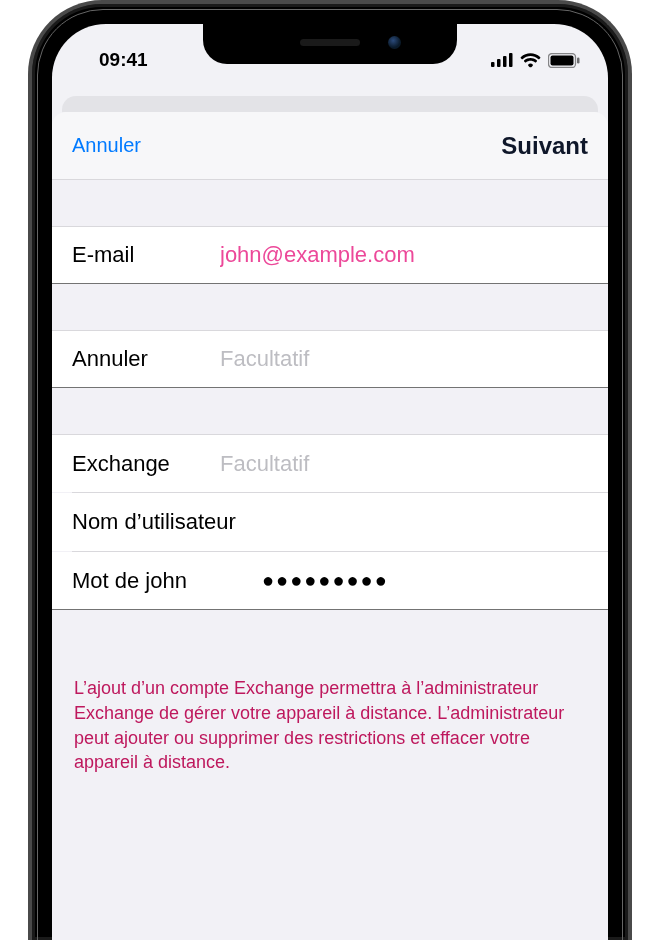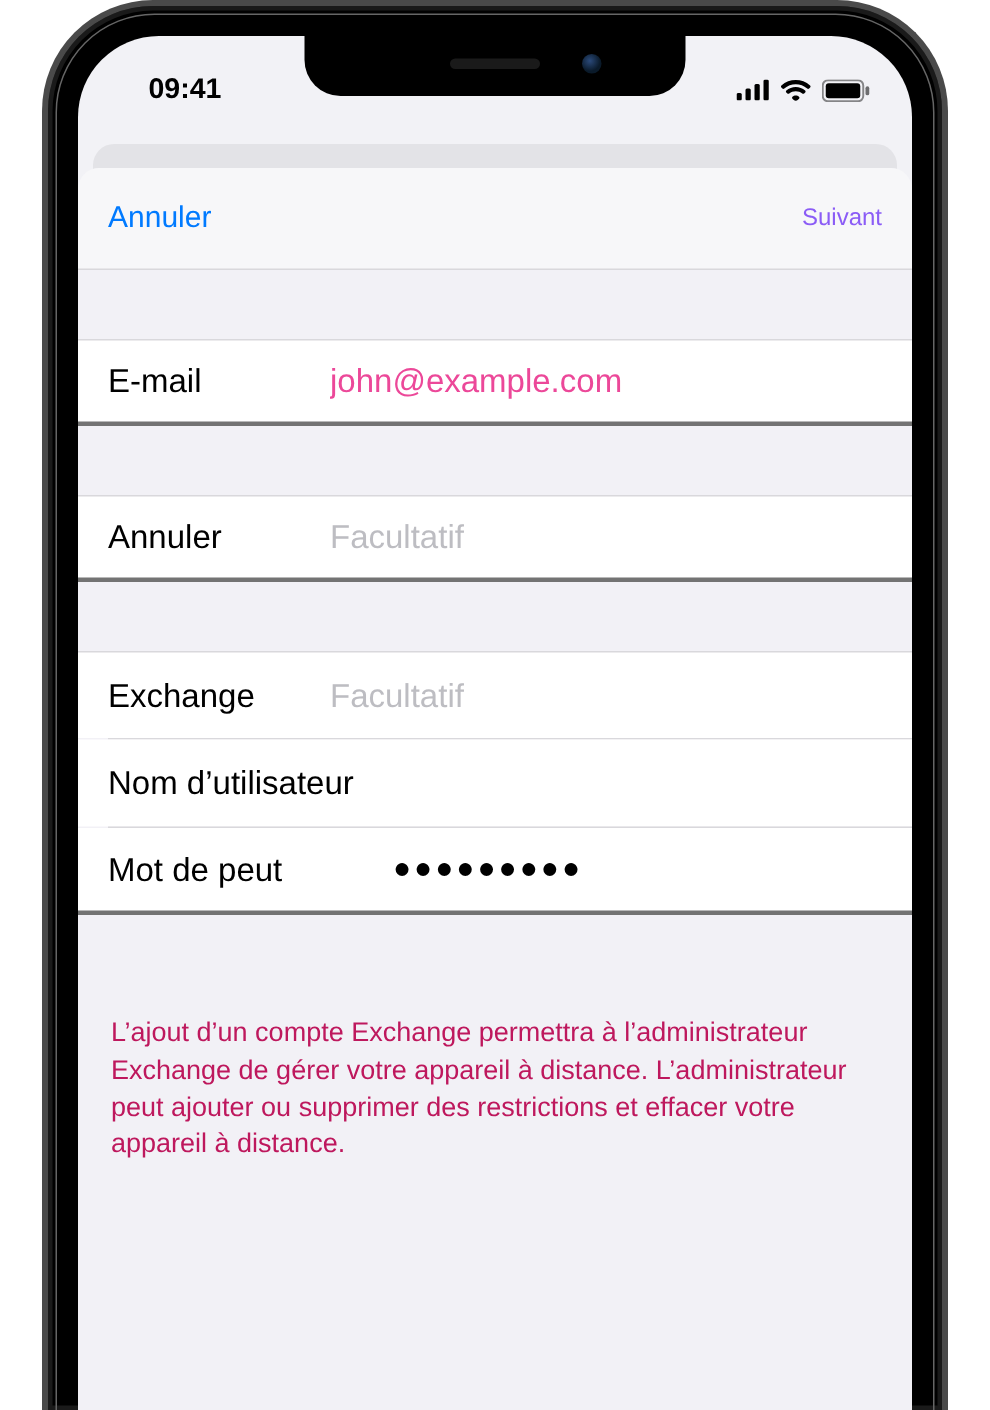--- a/index.html
+++ b/index.html
@@ -129,42 +129,42 @@
       background: #f7f7f9;
       border-bottom: 1px solid #d9d8dc;
     }
     .nav-cancel {
       color: #007aff;
       font-size: 20px;
       font-weight: 400;
       cursor: pointer;
     }
     .nav-next {
-      color: #8b5cf6;
-      font-size: 16px;
-      font-weight: 400;
+      color: #0f172a;
+      font-size: 24px;
+      font-weight: 700;
     }
     
     .spacer {
       height: 46px;
     }
     .spacer-small {
       height: 46px;
     }
     .form-row {
       background: #fff;
       display: flex;
       align-items: center;
       padding: 0 20px;
       height: 58px;
       font-size: 22px;
       color: #000;
     }
     .form-row.bordered-top { border-top: 1px solid #d9d8dc; }
-    .form-row.bordered-bottom { border-bottom: 3px solid #737373; }
+    .form-row.bordered-bottom { border-bottom: 1px solid #737373; }
     .form-label {
       width: 148px;
       flex-shrink: 0;
       color: #000;
       font-weight: 400;
     }
     .form-label.wide {
       width: 210px;
     }
     .form-label.wider {
@@ -265,21 +265,21 @@
       <div class="form-row bordered-top">
         <span class="form-label">Exchange</span>
         <input type="text" class="form-value-input" placeholder="Facultatif" style="">
       </div>
       <div class="hairline"></div>
       <div class="form-row">
         <span class="form-label wide">Nom d’utilisateur</span>
       </div>
       <div class="hairline"></div>
       <div class="form-row bordered-bottom">
-        <span class="form-label wider">Mot de peut</span>
+        <span class="form-label wider">Mot de john</span>
         <span class="password-dots">●●●●●●●●●</span>
       </div>
 
       <div class="spacer-small"></div>
 
 
       <div class="footer-text">L’ajout d’un compte Exchange permettra à l’administrateur Exchange de gérer votre appareil à distance. L’administrateur peut ajouter ou supprimer des restrictions et effacer votre appareil à distance.</div>
     </div>
   </div>
 </div>

